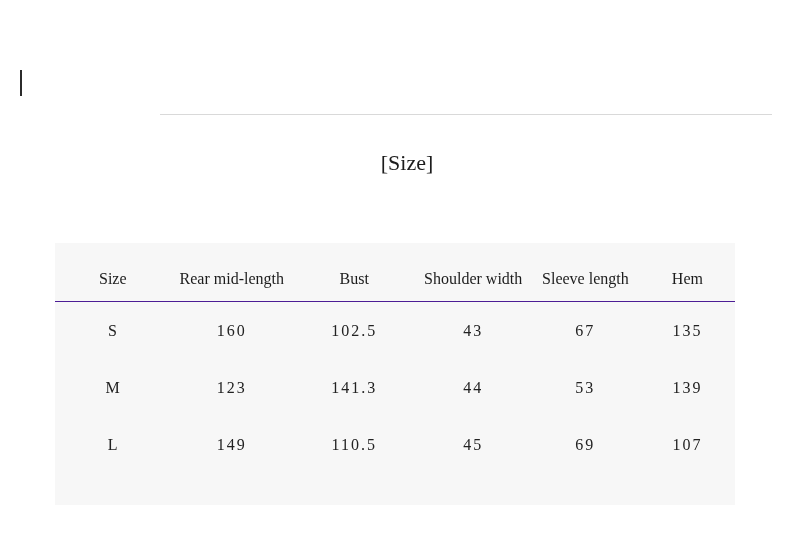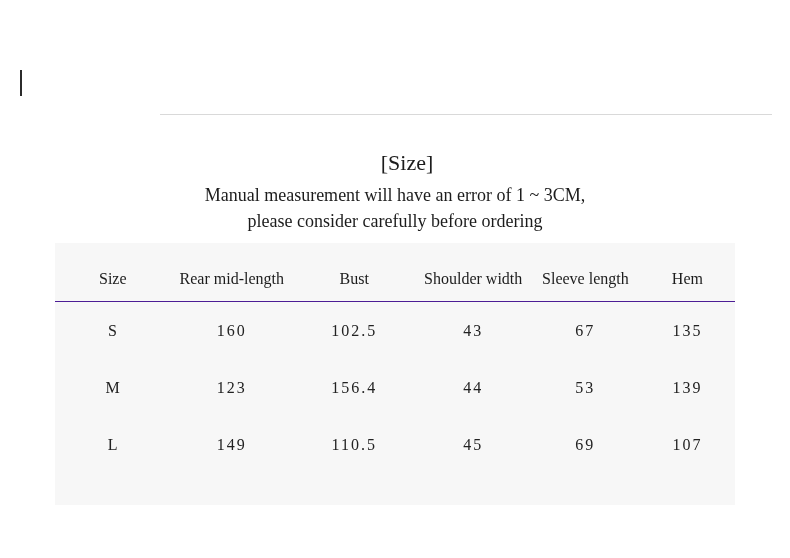--- a/index.html
+++ b/index.html
@@ -125,24 +125,20 @@
 
 <div class="page">
 
   <div class="heading-row">
     <div class="heading-bar"></div>
   </div>
   <div class="heading-underline"></div>
 
   <div class="size-title">[Size]</div>
 
-  <div class="notice">
-    <div>Manual measurement will have an error of 1 ~ 3CM,</div>
-    <div>please consider carefully before ordering</div>
-  </div>
 
   <div class="table-panel">
     <table class="size-table">
       <colgroup>
         <col class="col-1">
           <col class="col-2">
           <col class="col-3">
           <col class="col-4">
           <col class="col-5">
           <col class="col-6">
@@ -162,21 +158,21 @@
           <td class="size-label">S</td>
           <td>160</td>
           <td>102.5</td>
           <td>43</td>
           <td>67</td>
           <td>135</td>
         </tr>
         <tr>
           <td class="size-label">M</td>
           <td>123</td>
-          <td>156.4</td>
+          <td>141.3</td>
           <td>44</td>
           <td>53</td>
           <td>139</td>
         </tr>
         <tr>
           <td class="size-label">L</td>
           <td>149</td>
           <td>110.5</td>
           <td>45</td>
           <td>69</td>

